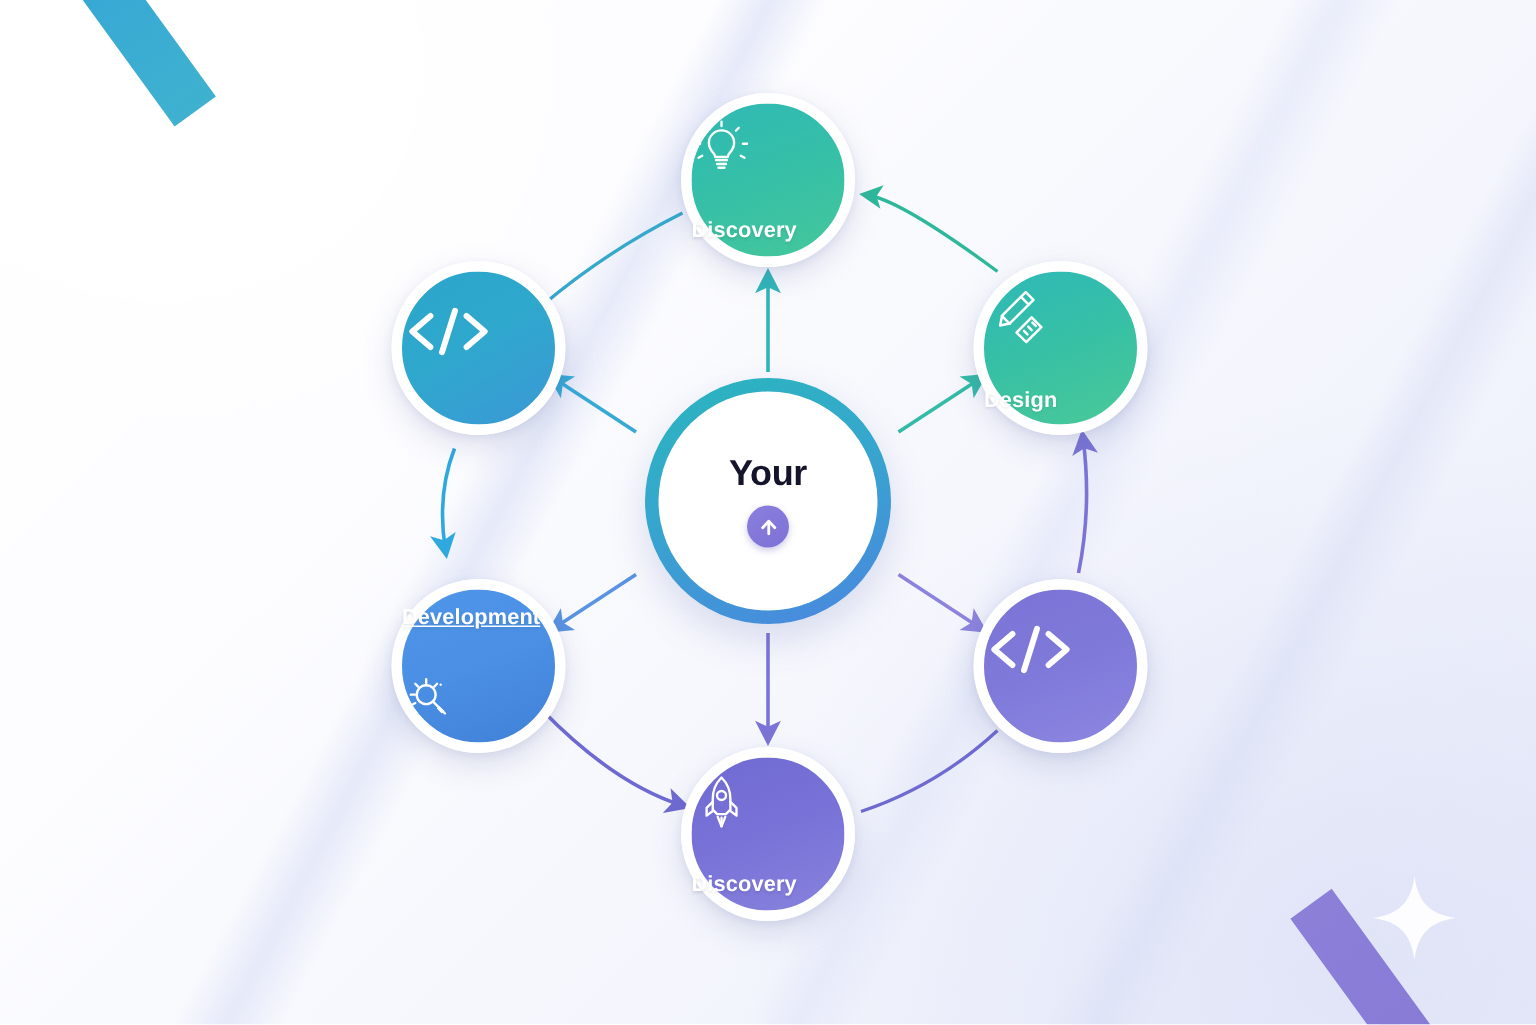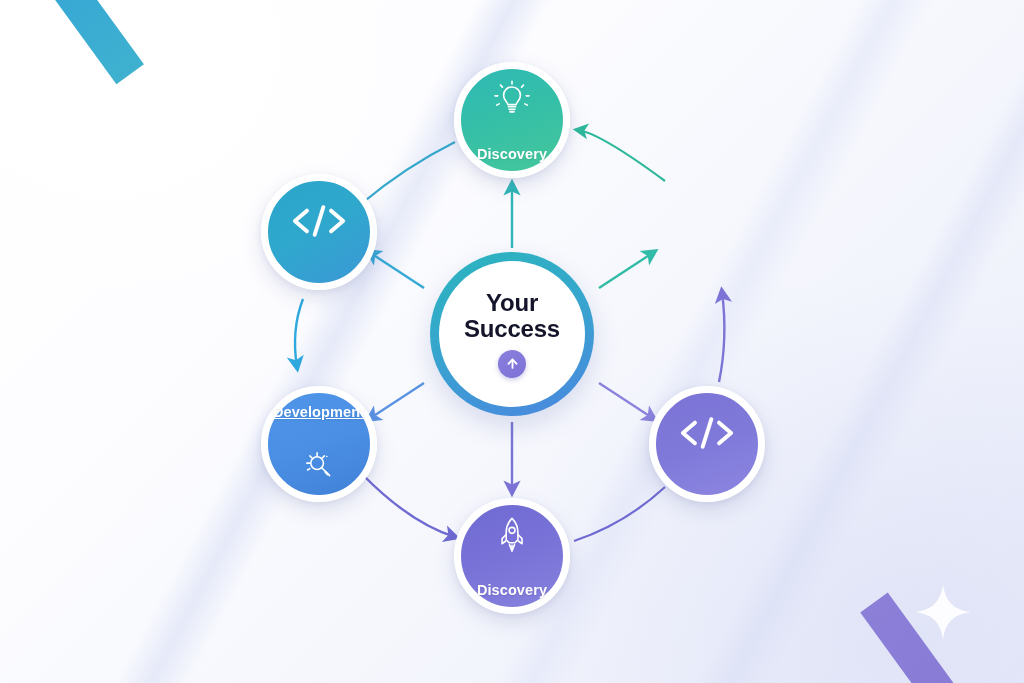--- a/index.html
+++ b/index.html
@@ -106,21 +106,21 @@
     width: 1024px; height: 683px;
   }
 
   
   .node {
     position: absolute;
     border-radius: 50%;
     box-sizing: border-box;
     display: flex;
     flex-direction: column;
-    align-items: center;
+    align-items: flex-start;
     justify-content: center;
     border: 7px solid #ffffff;
     box-shadow: 0 8px 20px rgba(90,100,160,0.18), 0 2px 6px rgba(90,100,160,0.10);
     color: #ffffff;
     gap: 23px;
   }
   .node-outer {
     width: 116px; height: 116px;
   }
   .node-label {
@@ -286,20 +286,31 @@
     <span class="node-icon">
       <svg width="40" height="40" viewBox="0 0 48 48" fill="none" stroke="#ffffff" stroke-width="1.9" stroke-linecap="round" stroke-linejoin="round">
         <path d="M24 9.5c-5.6 0-10.1 4.4-10.1 9.9 0 3.6 1.9 6.3 3.5 8.1 1 1.1 1.6 2 1.6 3.2h10c0-1.2.6-2.1 1.6-3.2 1.6-1.8 3.5-4.5 3.5-8.1 0-5.5-4.5-9.9-10.1-9.9z"></path>
         <path d="M19.6 33.2h8.8M20.4 36.4h7.2M21.6 39.4h4.8"></path>
         <path d="M24 2.6v3.4M10.2 7.4l2.3 2.4M37.8 7.4l-2.3 2.4M3.6 20.2h3.3M41.1 20.2h3.3M5.6 31.4l3-1.6M42.4 31.4l-3-1.6"></path>
       </svg>
     </span>
     <span class="node-label">Discovery</span>
   </div>
 
+  <div class="node node-outer lbl-below" id="node-design">
+    <span class="node-icon">
+      <svg width="42" height="42" viewBox="0 0 48 48" fill="none" stroke="#ffffff" stroke-width="1.9" stroke-linecap="round" stroke-linejoin="round">
+        <path d="M31.8 5.4l5.9 5.9-18 18-7.4 1.5 1.5-7.4z"></path>
+        <path d="M28.2 9l5.9 5.9M13.6 23.6l5.9 5.9"></path>
+        <path d="M24.8 36.2L36.3 24.7l7.4 7.4-11.5 11.5z"></path>
+        <path d="M36.9 28.6l2.6 2.6M33.7 31.8l2.6 2.6M30.5 35l2.6 2.6"></path>
+      </svg>
+    </span>
+    <span class="node-label">Design</span>
+  </div>
 
   <div class="node node-outer icon-only" id="node-code-right">
     <span class="node-icon">
       <svg width="62" height="42" viewBox="0 0 72 48" fill="none" stroke="#ffffff" stroke-width="4.6" stroke-linecap="round" stroke-linejoin="round">
         <path d="M22 12L8 24l14 12"></path>
         <path d="M50 12l14 12-14 12"></path>
         <path d="M41 8L31 40"></path>
       </svg>
     </span>
     <span class="node-label"></span>
@@ -338,21 +349,20 @@
         <path d="M41 8L31 40"></path>
       </svg>
     </span>
     <span class="node-label"></span>
   </div>
 
   <div id="hub">
     <div id="hub-inner">
       <div id="hub-title">
         <span>Your</span><br>
-        <span>Success</span>
       </div>
       <div id="hub-badge">
         <svg width="15" height="15" viewBox="0 0 24 24" fill="none" stroke="#ffffff" stroke-width="3" stroke-linecap="round" stroke-linejoin="round">
           <path d="M12 19V6"></path>
           <path d="M5.5 12.5L12 5.5l6.5 7"></path>
         </svg>
       </div>
     </div>
   </div>
 

